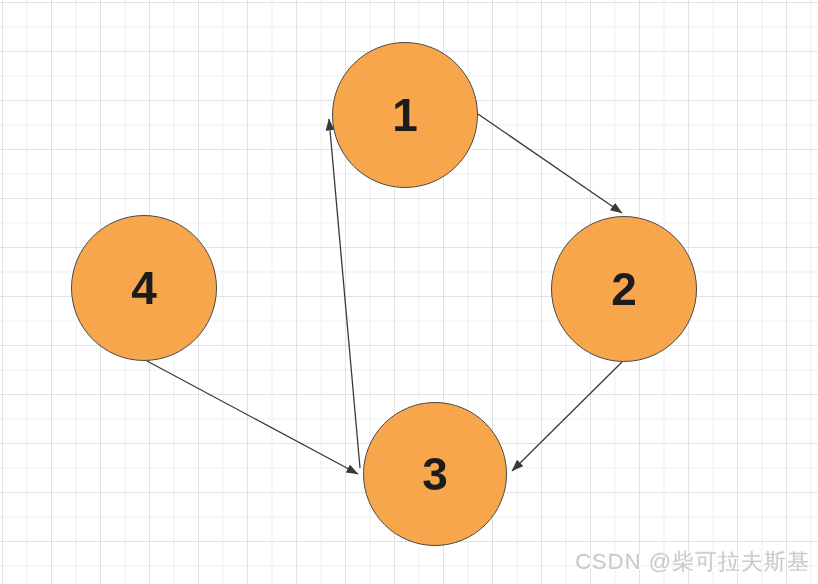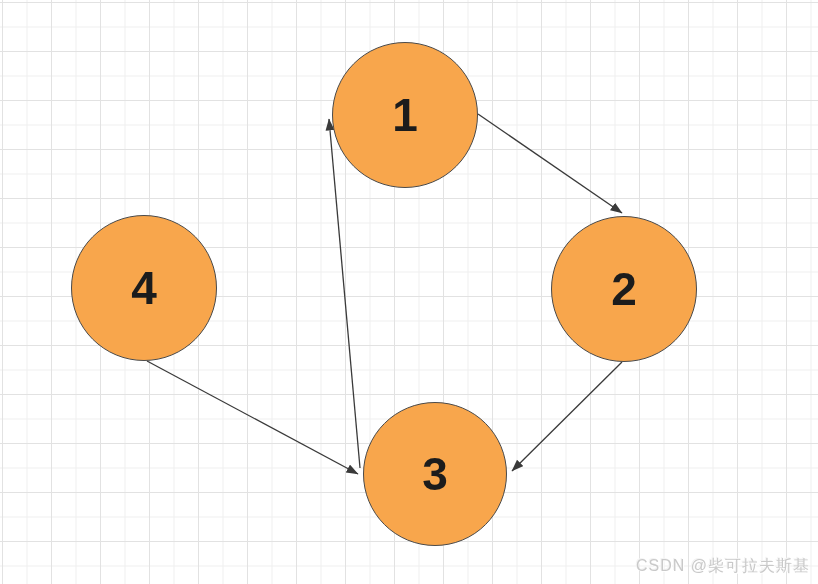--- a/index.html
+++ b/index.html
@@ -43,21 +43,21 @@
   .node .node-label {
     font-size: 46px;
     font-weight: 700;
     line-height: 1;
     user-select: none;
   }
   .watermark {
     position: absolute;
     right: 8px;
     bottom: 7px;
-    font-size: 16px;
+    font-size: 22px;
     letter-spacing: 1px;
     color: #c9c9c9;
     text-shadow: 1px 1px 0 #ffffff, -1px -1px 0 #f4f4f4;
     white-space: nowrap;
   }
 </style>
 </head>
 <body>
 
 <div class="canvas">

